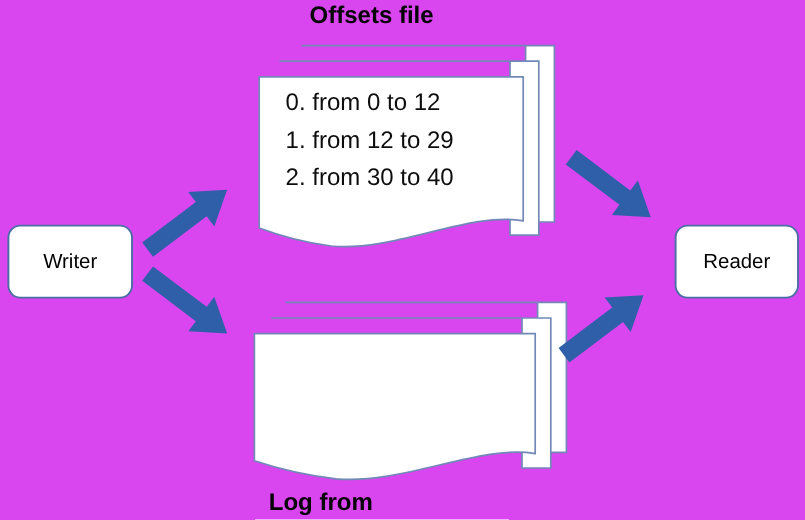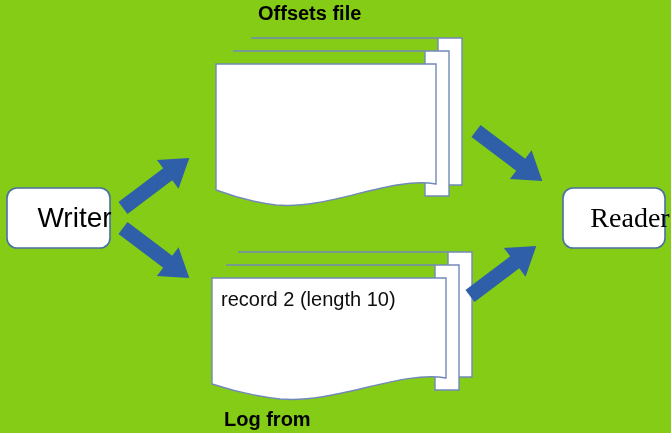--- a/index.html
+++ b/index.html
@@ -7,40 +7,39 @@
     padding: 0;
     background: #ffffff;
   }
   body {
     font-family: "Liberation Sans", sans-serif;
   }
   #canvas {
     position: relative;
     width: 671px;
     height: 433px;
-    background: #84cc16;
+    background: #d946ef;
     overflow: hidden;
   }
   .svg-layer {
     position: absolute;
     left: 0;
     top: 0;
     width: 671px;
     height: 433px;
   }
   .node-label {
     position: absolute;
     display: flex;
     align-items: center;
     justify-content: center;
-    font-size: 28px;
+    font-size: 17px;
     color: #000000;
     white-space: nowrap;
     pointer-events: none;
-    padding-left: 16px;
   }
   .caption {
     position: absolute;
     font-size: 20px;
     font-weight: bold;
     color: #000000;
     white-space: nowrap;
   }
   .doc-text {
     position: absolute;
@@ -90,24 +89,28 @@
       <path d="M 0 -7.5 L 56 -7.5 L 56 -18 L 83 0 L 56 18 L 56 7.5 L 0 7.5 Z" fill="#2E5FA8"></path>
     </g>
 
     <g transform="translate(470,296) rotate(-37)">
       <path d="M 0 -7.5 L 56 -7.5 L 56 -18 L 83 0 L 56 18 L 56 7.5 L 0 7.5 Z" fill="#2E5FA8"></path>
     </g>
   </svg>
 
   <div class="caption" style="left:258px; top:2px;">Offsets file</div>
 
+  <div class="doc-text" style="left:238px; top:71px;">
+    <div>0. from 0 to 12</div>
+    <div>1. from 12 to 29</div>
+    <div>2. from 30 to 40</div>
+  </div>
 
   <div class="doc-text" style="left:221px; top:284px;">
-    <div>record 2 (length 10)</div>
   </div>
 
   <div class="caption" style="left:224px; top:408px;">Log from</div>
 
   <div class="node-label" style="left:7px; top:188px; width:103px; height:60px;">Writer</div>
 
-  <div class="node-label" style="left:563px; top:188px; width:102px; height:60px;font-family:Liberation Serif, serif;">Reader</div>
+  <div class="node-label" style="left:563px; top:188px; width:102px; height:60px;">Reader</div>
 
 </div>
 
 </body></html>

